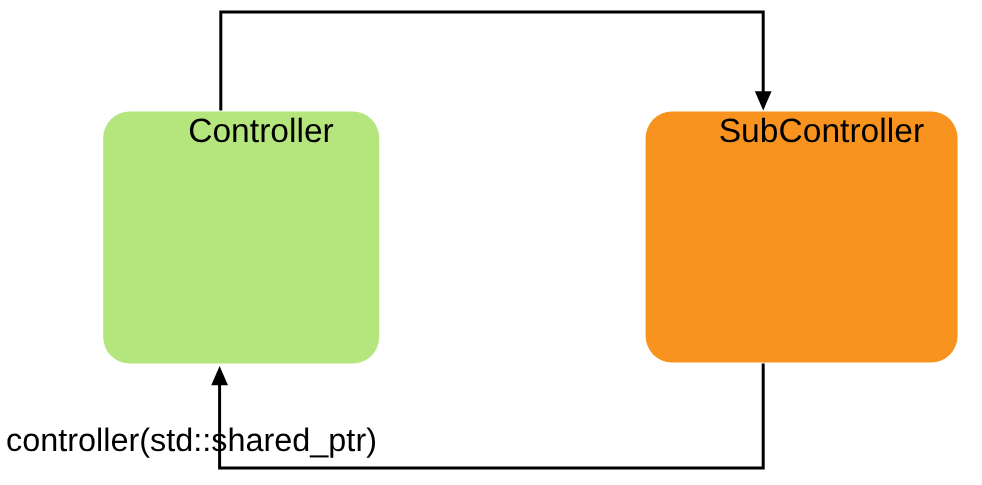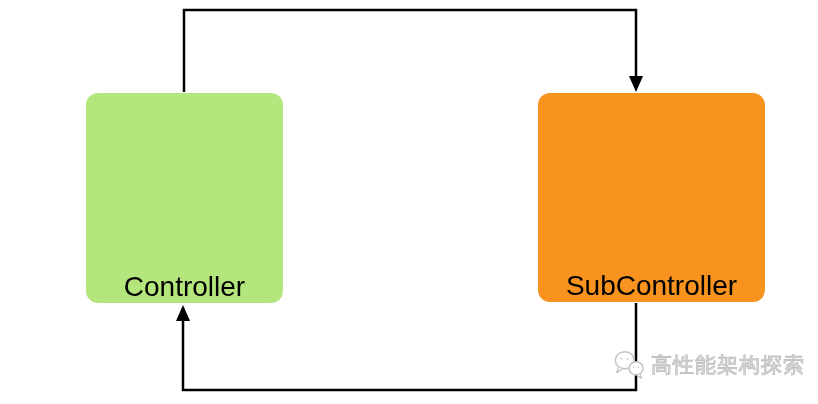--- a/index.html
+++ b/index.html
@@ -17,26 +17,27 @@
   }
   #edges-svg {
     position: absolute;
     left: 0;
     top: 0;
     width: 818px;
     height: 404px;
   }
   .node {
     position: absolute;
-    border-radius: 12px;
+    border-radius: 22px;
     display: flex;
-    align-items: flex-end;
+    align-items: flex-start;
     justify-content: center;
     font-size: 28px;
     color: #000000;
+    padding-left: 33px;
   }
   #node-controller {
     left: 86px;
     top: 93px;
     width: 197px;
     height: 210px;
   }
   #node-subcontroller {
     left: 538px;
     top: 93px;
@@ -89,28 +90,16 @@
 
   <div id="node-controller" class="node" style="background: rgb(181, 230, 125); color: rgb(0, 0, 0);">
     <span>Controller</span>
   </div>
 
   <div id="node-subcontroller" class="node" style="background: rgb(247, 147, 30); color: rgb(0, 0, 0);">
     <span>SubController</span>
   </div>
 
 
+  <div id="edge-label-bottom" class="edge-label">controller(std::shared_ptr)</div>
 
-  <div id="watermark">
-    <svg width="34" height="34" viewBox="0 0 36 36" xmlns="http://www.w3.org/2000/svg">
-      <ellipse cx="13.5" cy="13" rx="10" ry="9" fill="#ffffff" stroke="#c3c3c3" stroke-width="1.6"></ellipse>
-      <path d="M7 20.5 L5 26 L11 22.5" fill="#ffffff" stroke="#c3c3c3" stroke-width="1.4" stroke-linejoin="round"></path>
-      <circle cx="10" cy="11.5" r="1.1" fill="#d2d2d2"></circle>
-      <circle cx="16.5" cy="11.5" r="1.1" fill="#d2d2d2"></circle>
-      <ellipse cx="25.5" cy="21.5" rx="7.5" ry="7" fill="#ffffff" stroke="#c3c3c3" stroke-width="1.6"></ellipse>
-      <path d="M29.5 27.5 L31.5 32 L26.5 29.5" fill="#ffffff" stroke="#c3c3c3" stroke-width="1.4" stroke-linejoin="round"></path>
-      <circle cx="23" cy="20.5" r="1" fill="#d2d2d2"></circle>
-      <circle cx="28" cy="20.5" r="1" fill="#d2d2d2"></circle>
-    </svg>
-    <span id="watermark-text" style="-webkit-text-stroke: 1px rgb(195, 195, 195);">高性能架构探索</span>
-  </div>
 
 </div>
 
 </body></html>

